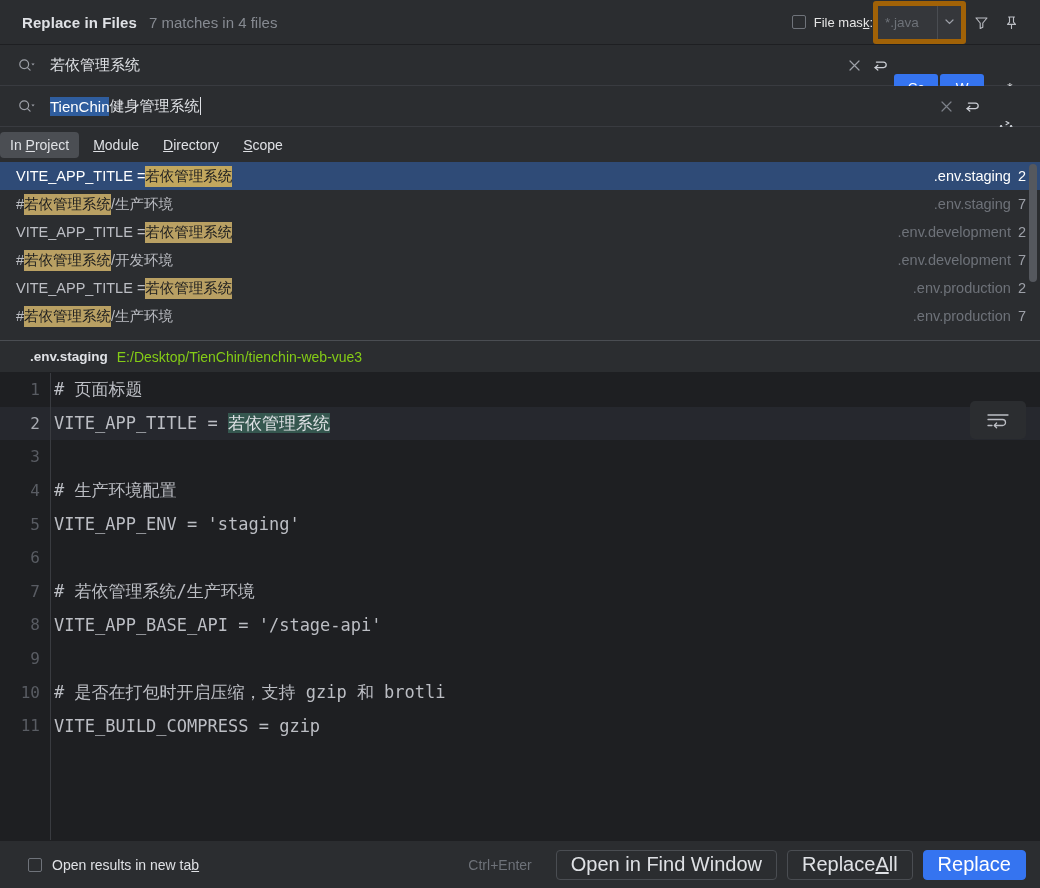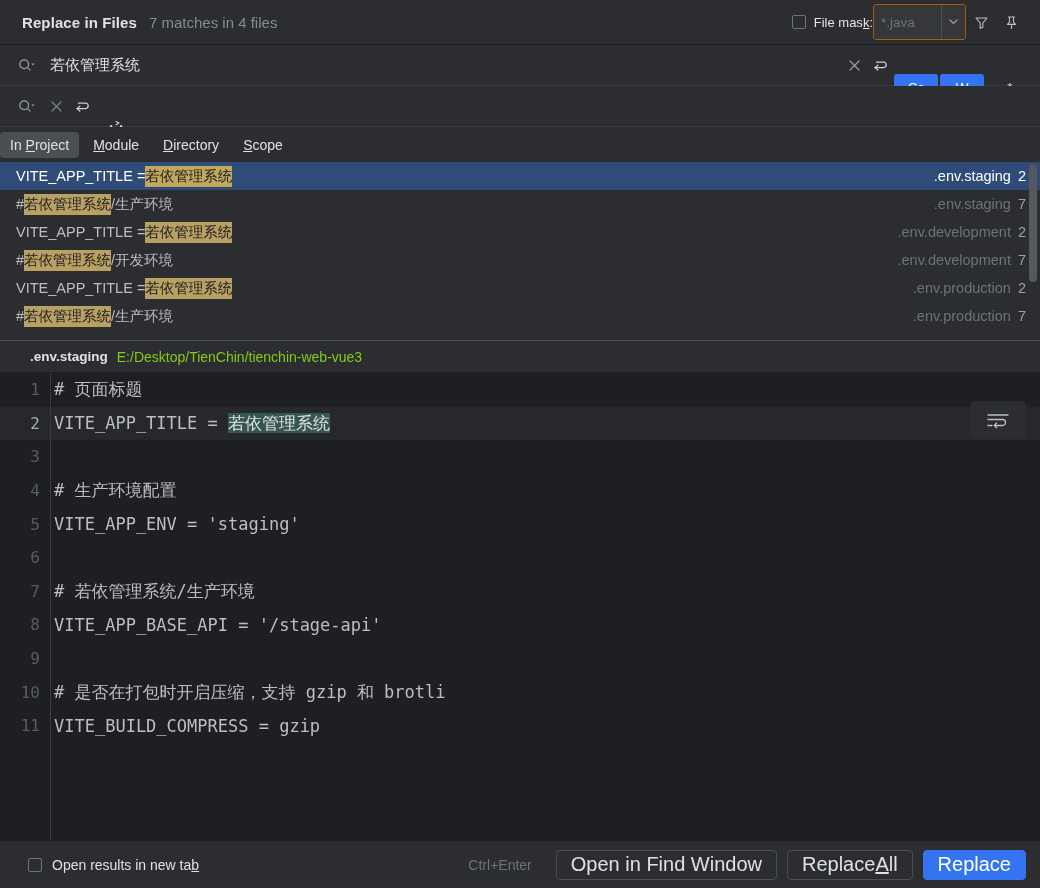--- a/index.html
+++ b/index.html
@@ -38,22 +38,22 @@
   .cbox {
     width: 14px; height: 14px; border: 1px solid #6f737a;
     border-radius: 2px; background: #2b2d30; display: inline-block;
     flex: 0 0 14px;
   }
   .filemask-label {
     font-size: 13px; color: #e5e5e5; margin-left: 8px; 
   }
   .filemask-label u { text-decoration: underline; }
   .combo {
-    display: flex; height: 36px; width: 93px;
-    border: 1px solid #a16207; border-radius: 3px; overflow: hidden;
+    display: flex; height: 43px; width: 93px;
+    border: 5px solid #a16207; border-radius: 3px; overflow: hidden;
     background: #2b2d30;
   }
   .combo-text {
     flex: 1; display: flex; align-items: center; padding-left: 7px;
     font-size: 13.5px; color: #6e7279; background: #35373b;
   }
   .combo-arrow {
     width: 24px; display: flex; align-items: center; justify-content: center;
     border-left: 1px solid #4a4d52; background: #35373b;
   }
@@ -259,20 +259,25 @@
   </div>
 
   <div class="search-row second">
     <span class="mag">
       <svg width="18" height="15" viewBox="0 0 18 15">
           <circle cx="6.2" cy="6.2" r="4.4" stroke="#9da0a8" stroke-width="1.2" fill="none"></circle>
           <path d="M9.5 9.6l2.6 2.6" stroke="#9da0a8" stroke-width="1.2" stroke-linecap="round"></path>
           <path d="M13.4 5.4l1.6 2 1.6-2z" fill="#9da0a8"></path>
         </svg>
     </span>
+    <span class="field">
+        <span class="sel">TienChin</span>
+        <span> 健身管理系统</span>
+        <span class="caret"></span>
+      </span>
     <span class="tool-icons">
       <span class="x-btn">
         <svg width="11" height="11" viewBox="0 0 11 11">
             <path d="M1 1l9 9M10 1l-9 9" stroke="#7d8189" stroke-width="1.2" stroke-linecap="round"></path>
           </svg>
       </span>
       <span class="x-btn">
         <svg width="18" height="15" viewBox="0 0 18 15">
             <path d="M4 9.5H12.5a2.7 2.7 0 0 0 0-5.4H5.4" stroke="#cdd0d6" stroke-width="1.25" fill="none" stroke-linecap="round"></path>
             <path d="M6.8 7.2L4 9.6l2.8 2.4" stroke="#cdd0d6" stroke-width="1.25" fill="none" stroke-linecap="round" stroke-linejoin="round"></path>

